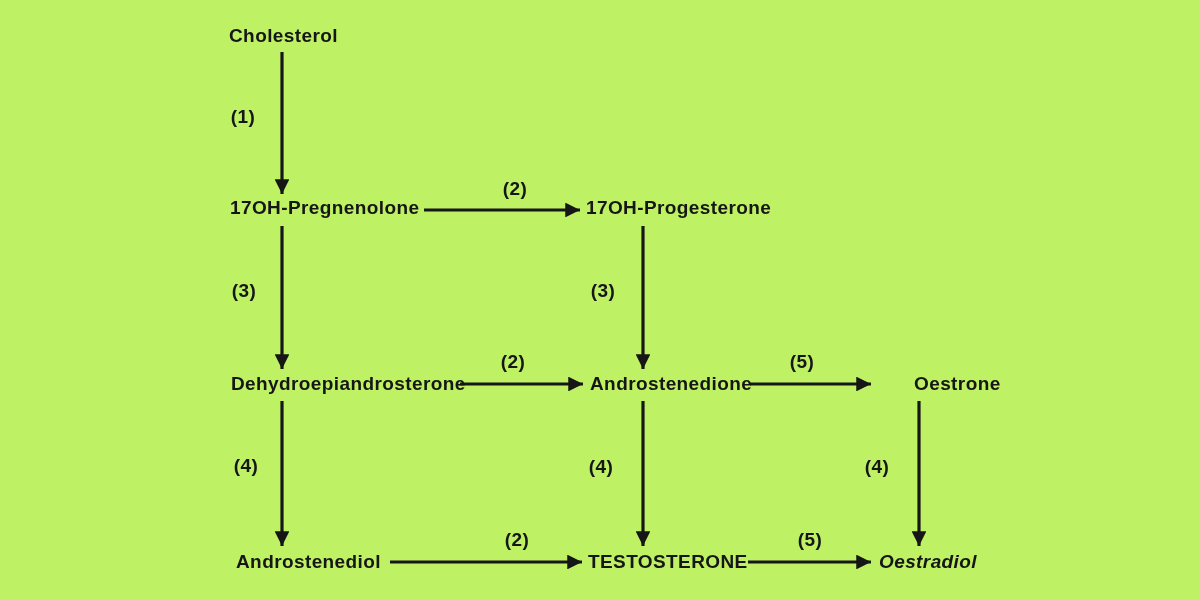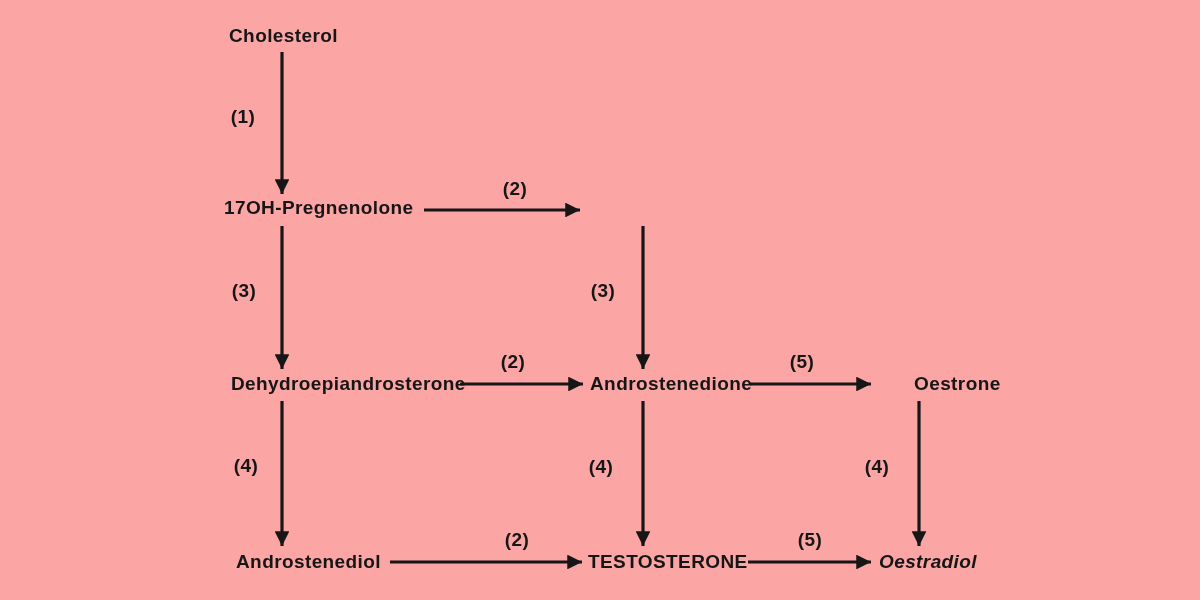--- a/index.html
+++ b/index.html
@@ -4,21 +4,21 @@
 <style>
   html, body {
     margin: 0;
     padding: 0;
     background: #ffffff;
   }
   .canvas {
     position: relative;
     width: 1200px;
     height: 600px;
-    background: #fca5a5;
+    background: #bef264;
     overflow: hidden;
     font-family: "Liberation Sans", "DejaVu Sans", sans-serif;
   }
   .arrows-layer {
     position: absolute;
     left: 0;
     top: 0;
     width: 1200px;
     height: 600px;
   }
@@ -61,21 +61,22 @@
     <line x1="919" y1="401" x2="919" y2="546" stroke="#161616" stroke-width="3.2" marker-end="url(#ah)"></line>
 
     <line x1="424" y1="210" x2="580" y2="210" stroke="#161616" stroke-width="3.2" marker-end="url(#ah)"></line>
     <line x1="460" y1="384" x2="583" y2="384" stroke="#161616" stroke-width="3.2" marker-end="url(#ah)"></line>
     <line x1="750" y1="384" x2="871" y2="384" stroke="#161616" stroke-width="3.2" marker-end="url(#ah)"></line>
     <line x1="390" y1="562" x2="582" y2="562" stroke="#161616" stroke-width="3.2" marker-end="url(#ah)"></line>
     <line x1="748" y1="562" x2="871" y2="562" stroke="#161616" stroke-width="3.2" marker-end="url(#ah)"></line>
   </svg>
 
   <div class="node" style="left:229px; top:26px;">Cholesterol</div>
-  <div class="node" style="left:224px; top:198px;">17OH-Pregnenolone</div>
+  <div class="node" style="left:230px; top:198px;">17OH-Pregnenolone</div>
+  <div class="node" style="left:586px; top:198px;">17OH-Progesterone</div>
   <div class="node" style="left:590px; top:374px;">Androstenedione</div>
   <div class="node" style="left:231px; top:374px;">Dehydroepiandrosterone</div>
   <div class="node" style="left:878px; top:374px;margin-left:36px;">Oestrone</div>
   <div class="node" style="left:236px; top:552px;">Androstenediol</div>
   <div class="node" style="left:588px; top:552px;">TESTOSTERONE</div>
   <div class="node" style="left:879px; top:552px;font-style:italic;">Oestradiol</div>
 
   <div class="edge-label" style="left:243px; top:117px;">(1)</div>
   <div class="edge-label" style="left:515px; top:189px;">(2)</div>
   <div class="edge-label" style="left:244px; top:291px;">(3)</div>

